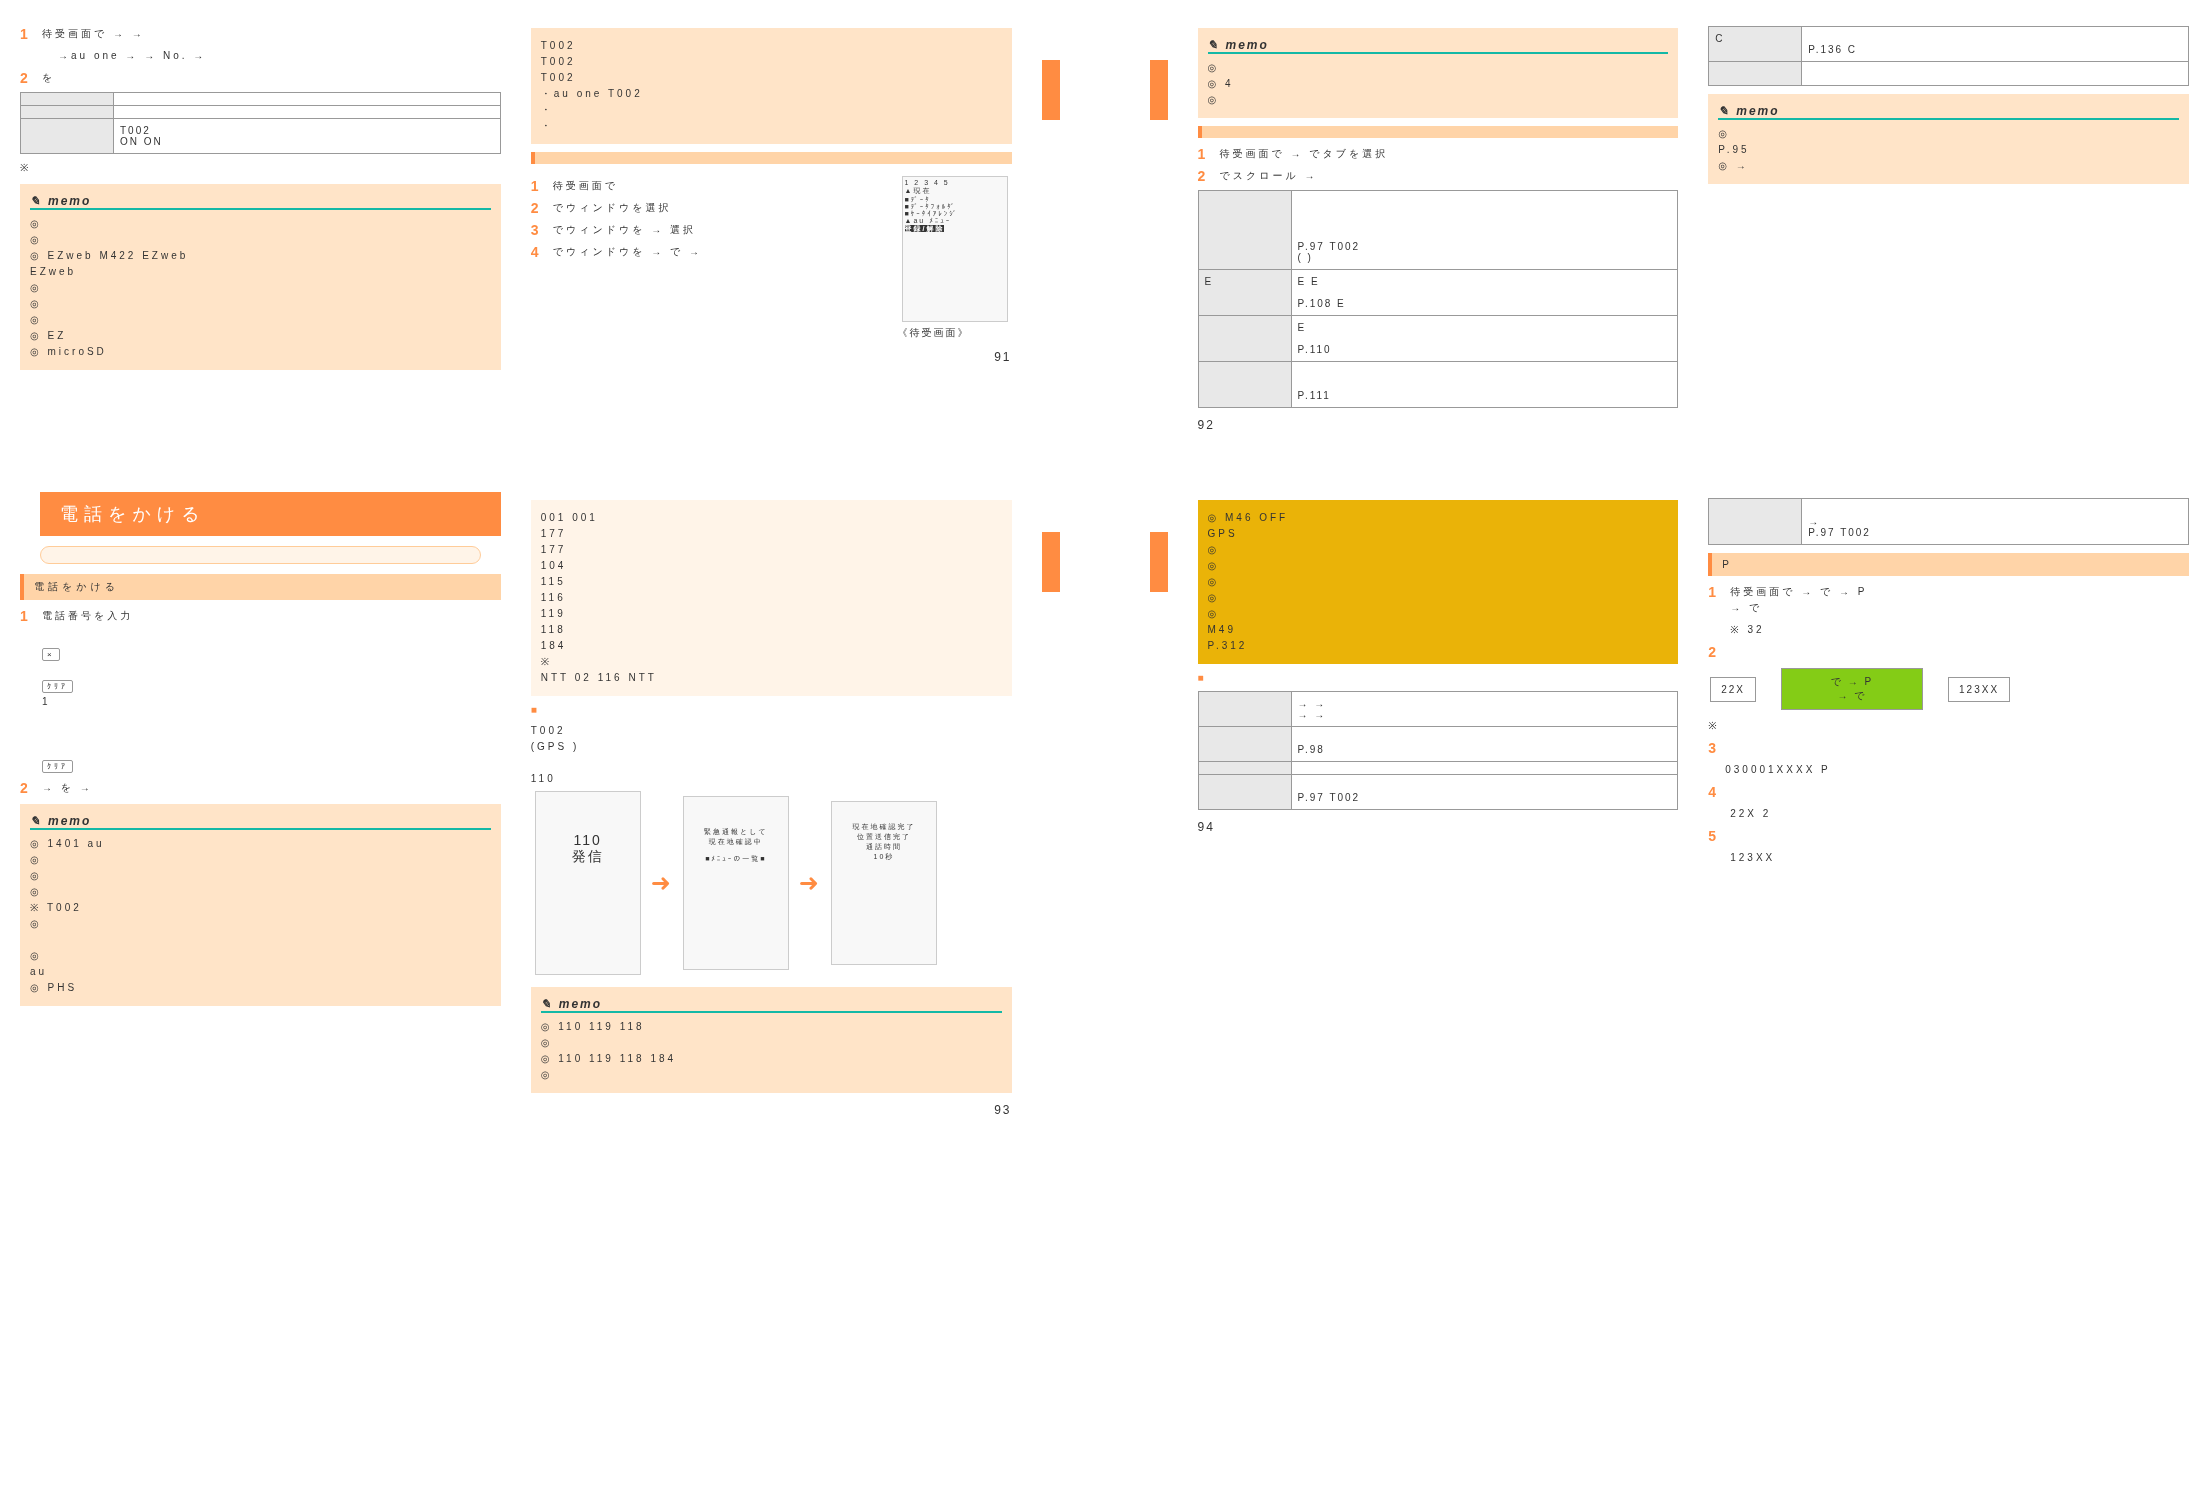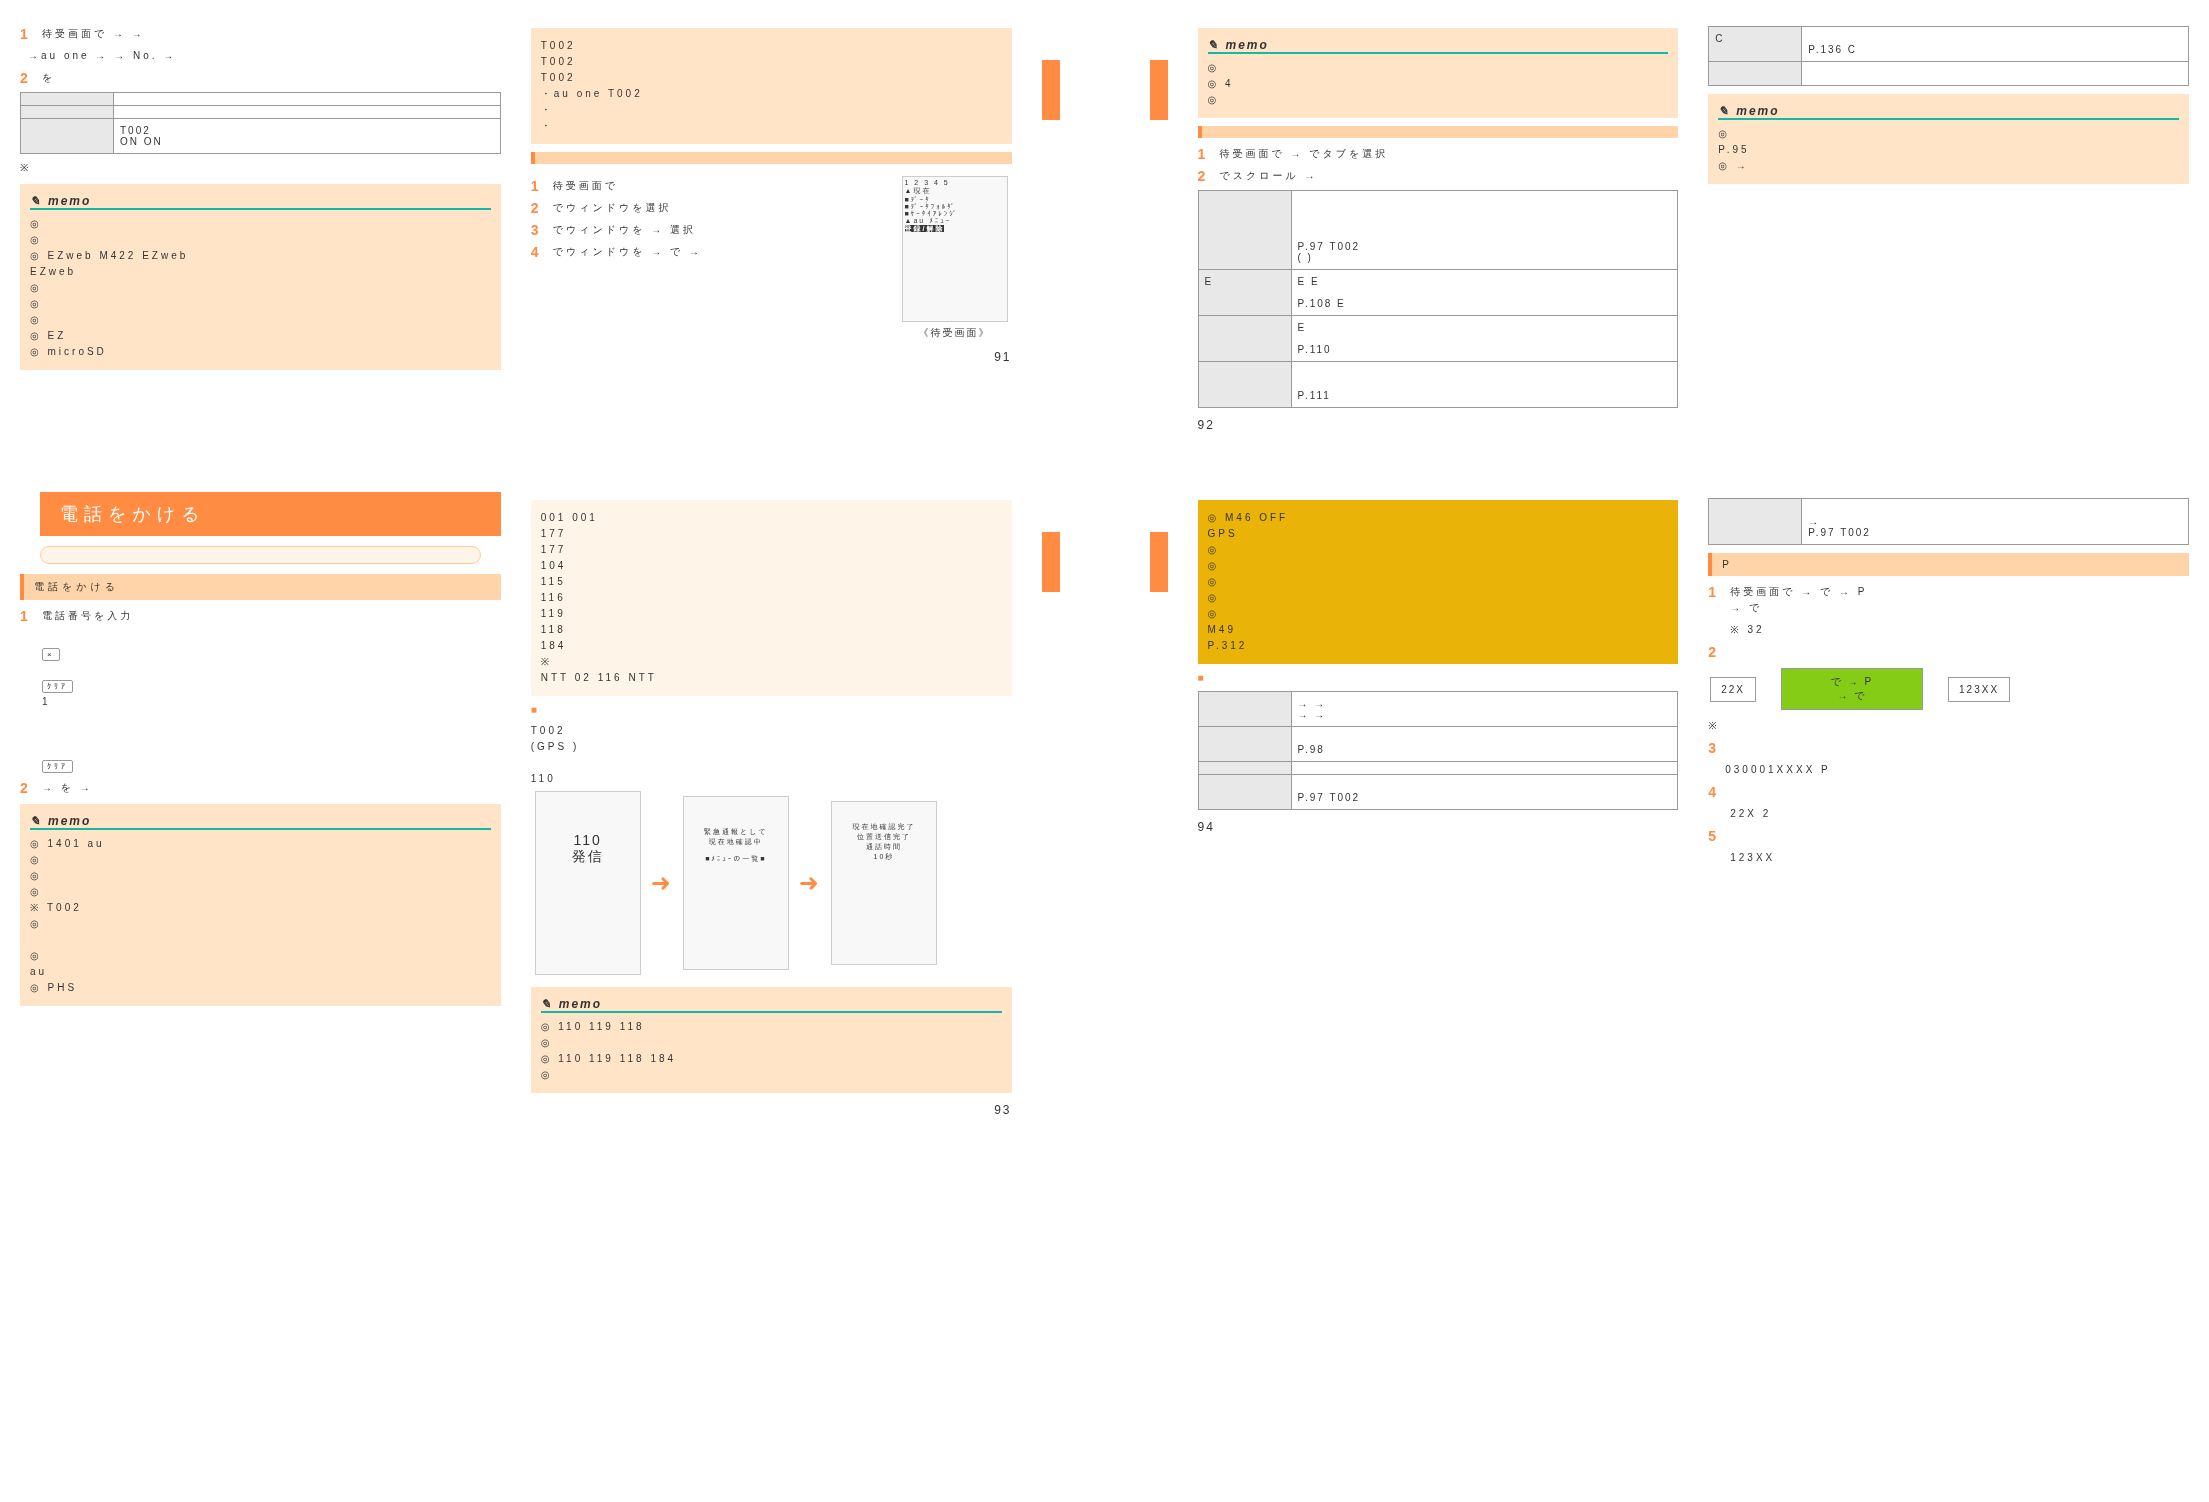--- a/index.html
+++ b/index.html
@@ -33,21 +33,21 @@
 </head>
 <body>
 
 <div class="row">
 
   <div class="col">
     <div class="step">
         <span class="step-num">1</span>
         <span class="txt">待受画面で → →</span>
       </div>
-    <div class="txt" style="margin-left:8px">→au one → → No. →</div>
+    <div class="txt" style="margin-left:38px">→au one → → No. →</div>
     <div class="step">
         <span class="step-num">2</span>
         <span class="txt">を</span>
       </div>
     <table class="tbl">
       <tbody>
           <tr>
             <td></td>
             <td></td>
           </tr>
@@ -102,21 +102,21 @@
             <span class="step-num">3</span>
             <span class="txt">でウィンドウを → 選択</span>
           </div>
         <div class="step">
             <span class="step-num">4</span>
             <span class="txt">でウィンドウを → で →</span>
           </div>
       </div>
       <div>
         <div class="screen">1 2 3 4 5<br>▲現在<br>■ﾃﾞｰﾀ<br>■ﾃﾞｰﾀﾌｫﾙﾀﾞ<br>■ｹｰﾀｲｱﾚﾝｼﾞ<br>▲au ﾒﾆｭｰ<br><b style="background:#333;color:#fff">登録/解除</b></div>
-        <div style="text-align:center;letter-spacing:2px">《待受画面》</div>
+        <div style="letter-spacing:2px">《待受画面》</div>
       </div>
     </div>
     <div class="pg">91</div>
   </div>
   <div class="side-tab"></div>
   <div style="width:30px"></div>
   <div class="side-tab"></div>
 
   <div class="col">
     <div class="memo">

